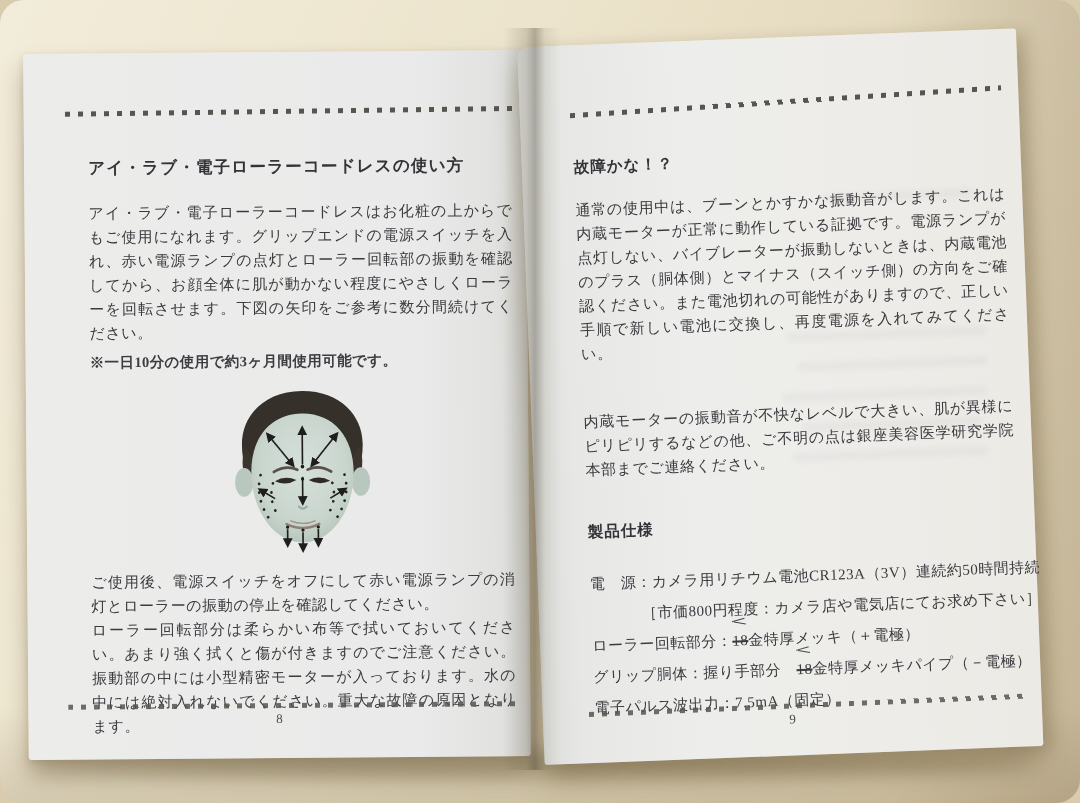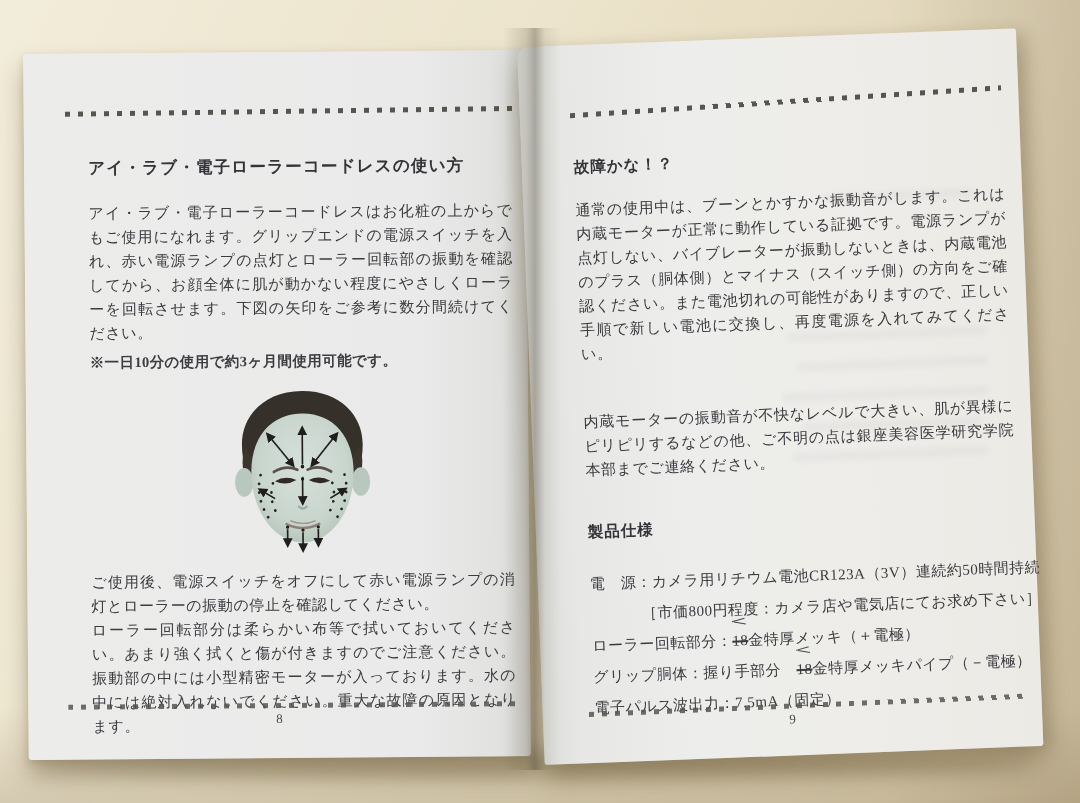--- a/index.html
+++ b/index.html
@@ -3,20 +3,21 @@
 <meta charset="utf-8">
 <style>
   html,body{margin:0;padding:0;background:#d8cbae;}
   .scene{
     position:relative;width:1080px;height:803px;overflow:hidden;
     font-family:"Liberation Serif","DejaVu Serif",serif;
     background:
       linear-gradient(to bottom, rgba(0,0,0,0) 88%, rgba(120,100,66,.22) 100%),
       linear-gradient(to right, rgba(0,0,0,0) 82%, rgba(120,100,70,.20) 100%),
       linear-gradient(115deg,#f2ecda 0%,#ece4cc 38%,#e3d8bc 68%,#d7c9aa 100%);
+    border-radius: 24px;
   }
   .page{position:absolute;border-radius:3px;}
   .page-left{
     left:26px;top:52px;width:502px;height:706px;
     transform:rotate(-0.45deg);
     background:linear-gradient(to right,#ecedeb 0%,#e9eae9 78%,#e2e3e1 93%,#d9dad7 100%);
     box-shadow:0 16px 24px rgba(104,88,56,.38), 0 3px 7px rgba(104,88,56,.22);
   }
   .page-right{
     left:533px;top:38px;width:499px;height:718px;

